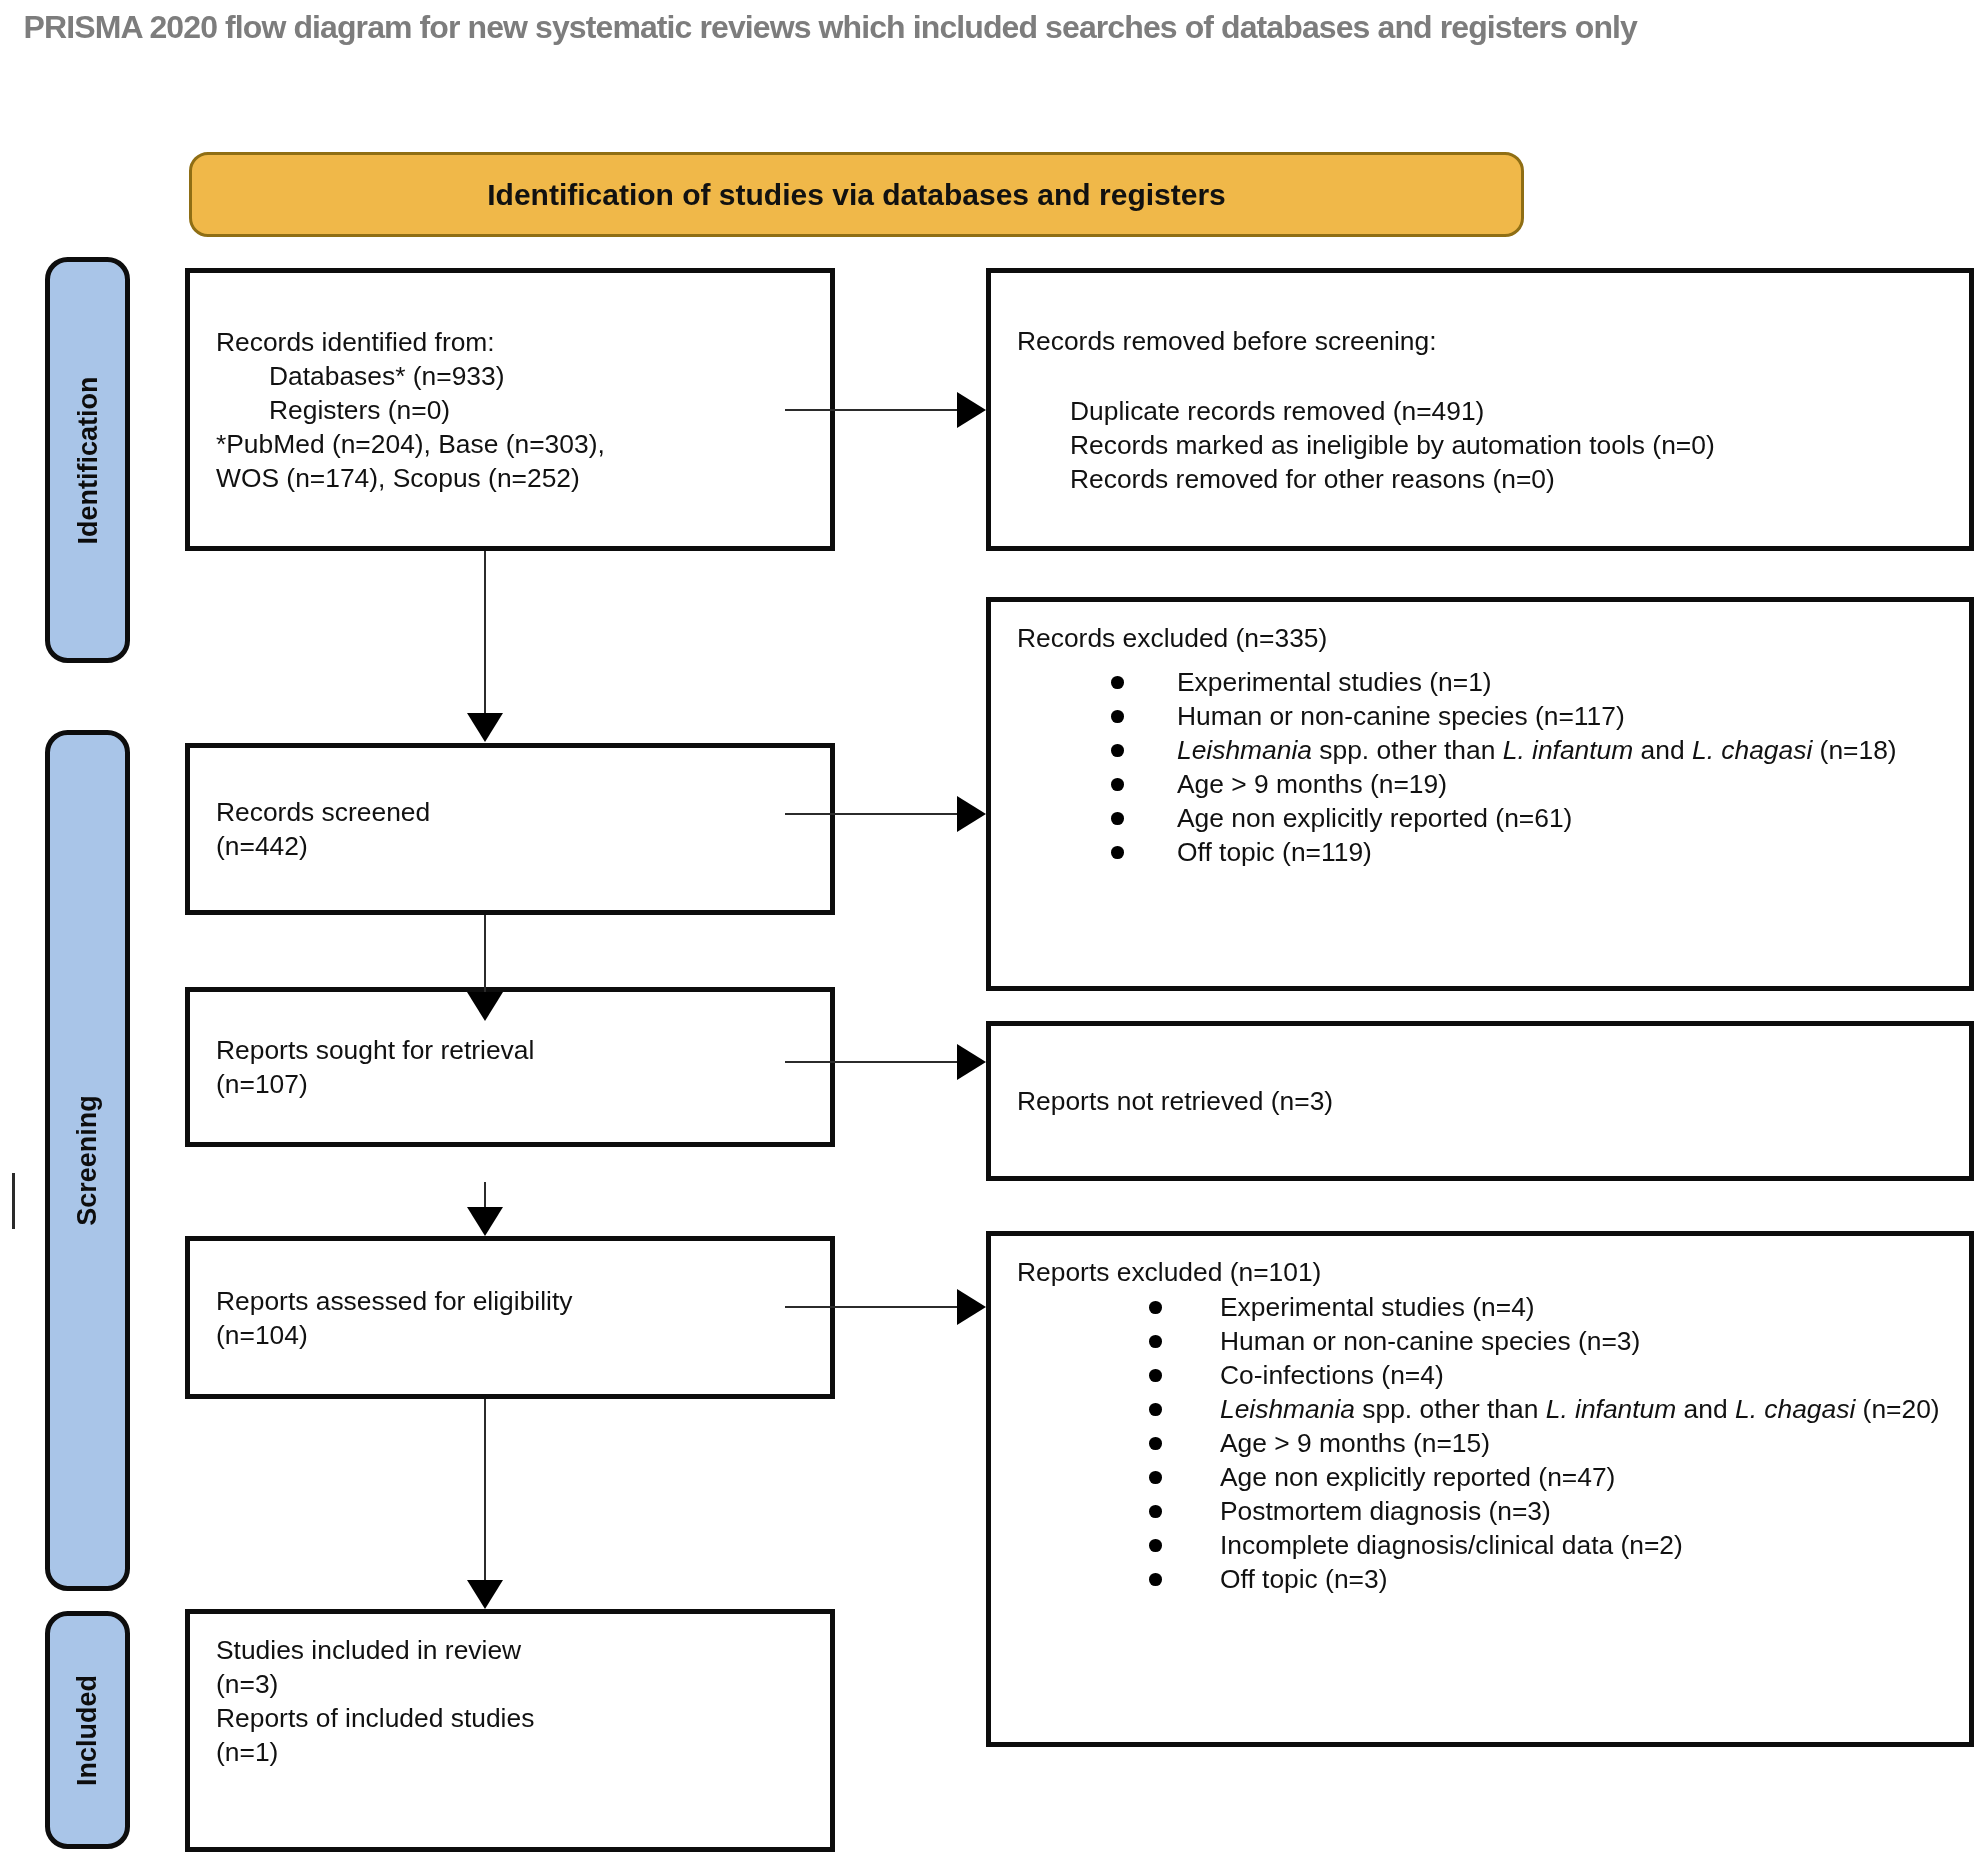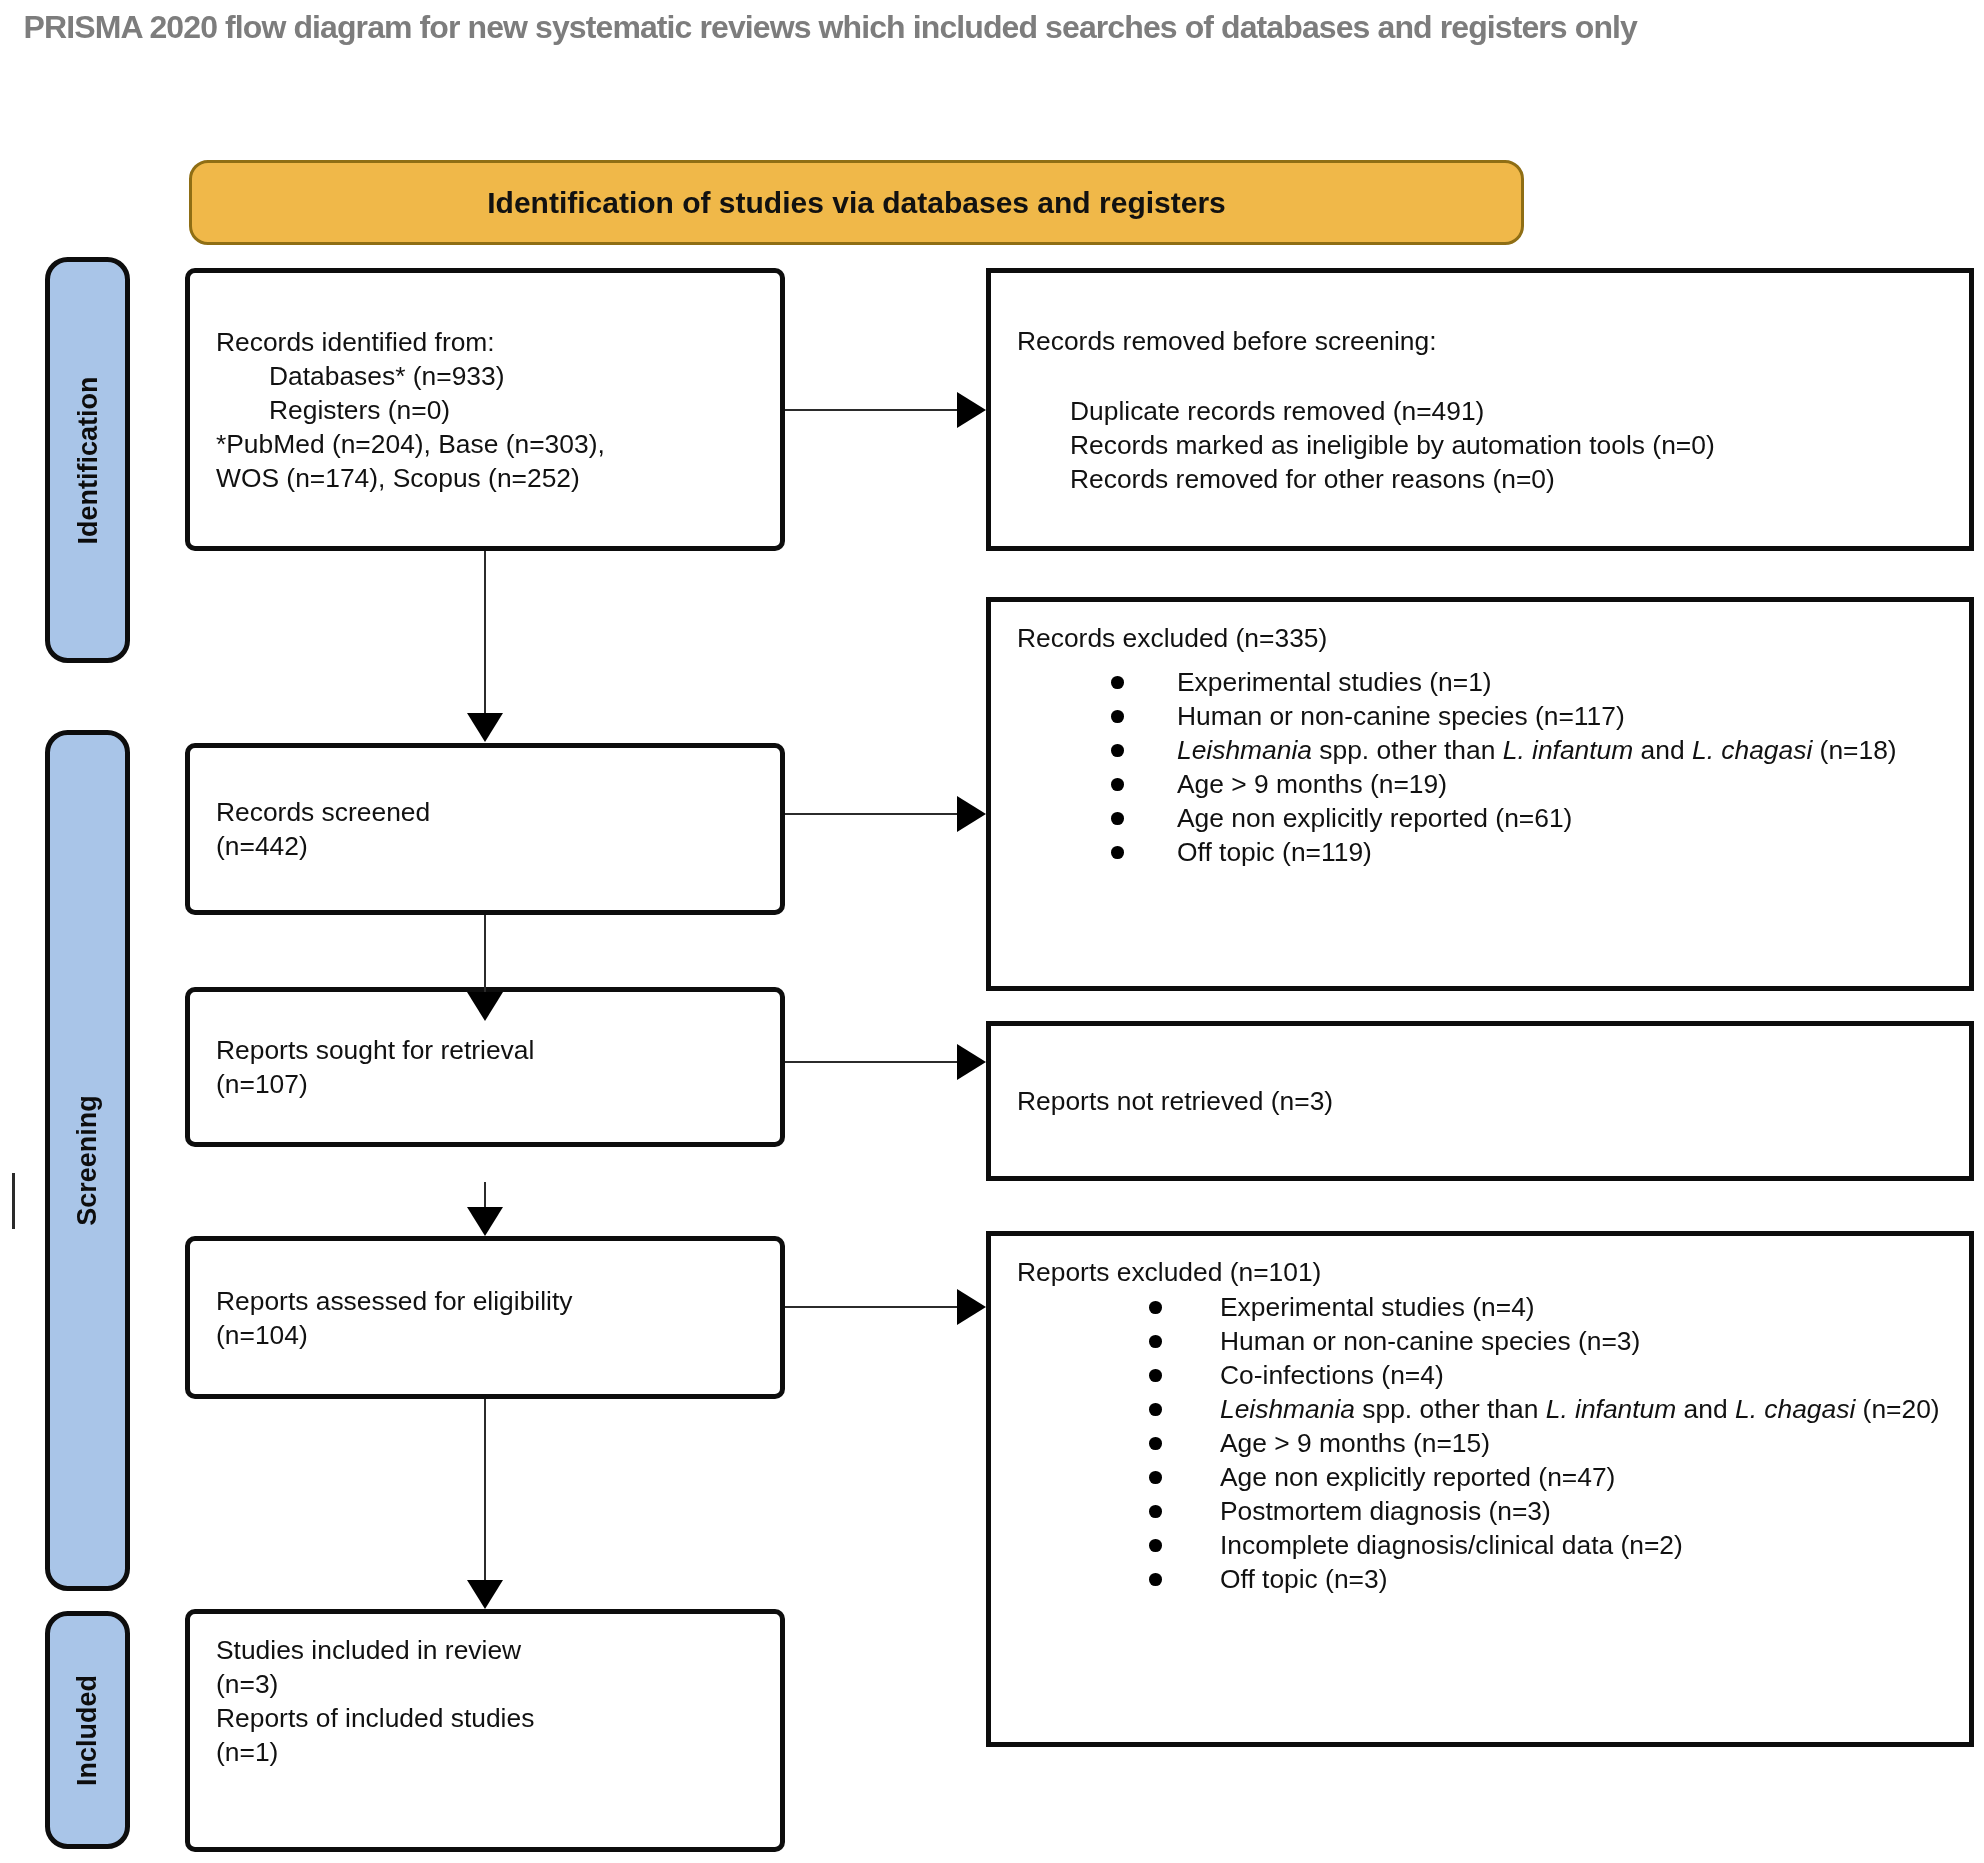--- a/index.html
+++ b/index.html
@@ -17,21 +17,21 @@
     left: 23.6px; top: 8.5px;
     width: 1953px;
     font-size: 32px;
     font-weight: bold;
     letter-spacing: -0.9px;
     color: #7d7d7d;
     white-space: nowrap;
   }
   .banner {
     position: absolute;
-    left: 189px; top: 160px;
+    left: 189px; top: 152px;
     width: 1335px; height: 85px;
     background: #F0B849;
     border: 3.3px solid #8F6E14;
     border-radius: 19px;
     display: flex; align-items: center; justify-content: center;
   }
   .banner-label {
     font-size: 30px; font-weight: bold; color: #111111;
   }
   .side-bar {
@@ -51,21 +51,21 @@
   #bar-screening      { top: 730px; height: 861px; }
   #bar-included       { top: 1611px; height: 238px; }
 
   .fbox {
     position: absolute;
     background: #ffffff;
     border: 5.2px solid #0d0d0d;
     font-size: 26.4px; line-height: 34px; color: #111111;
     padding: 19px 26px;
   }
-  .col-left  { left: 185px;  width: 600px; border-radius: 10px; }
+  .col-left  { left: 185px;  width: 650px; }
   .col-right { left: 986px; width: 988px; }
 
   #box-records-identified   { top: 268px;  height: 283px; display:flex; flex-direction:column; justify-content:center; }
   #box-records-removed      { top: 268px;  height: 283px; display:flex; flex-direction:column; justify-content:center;gap:36px; }
   #box-records-excluded     { top: 597px; height: 394px; }
   #box-records-screened     { top: 743px; height: 172px; display:flex; flex-direction:column; justify-content:center; }
   #box-reports-sought       { top: 987px; height: 160px; display:flex; flex-direction:column; justify-content:center; }
   #box-reports-not-retrieved{ top: 1021px; height: 160px; display:flex; flex-direction:column; justify-content:center; }
   #box-reports-assessed     { top: 1236px; height: 163px; display:flex; flex-direction:column; justify-content:center; }
   #box-reports-excluded     { top: 1231px; height: 516px; }

